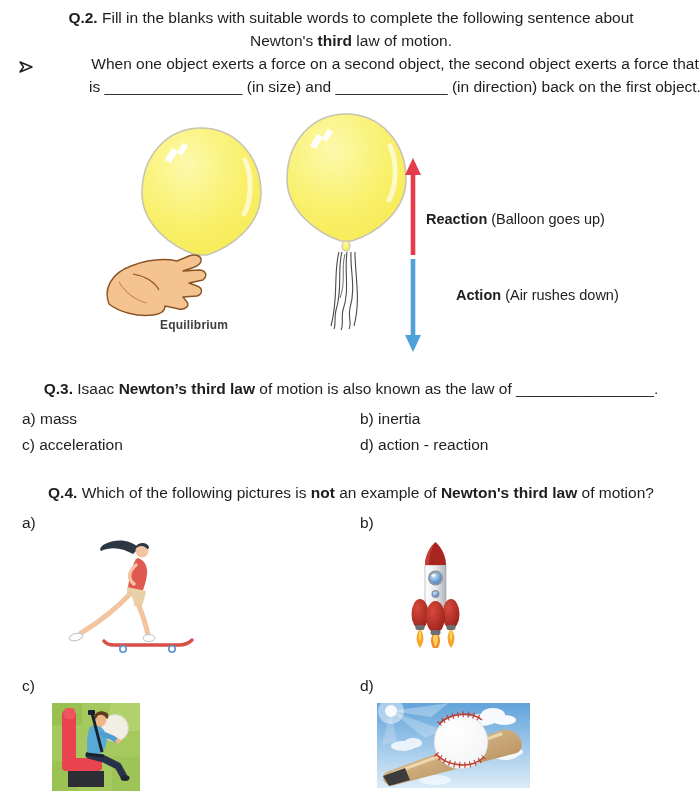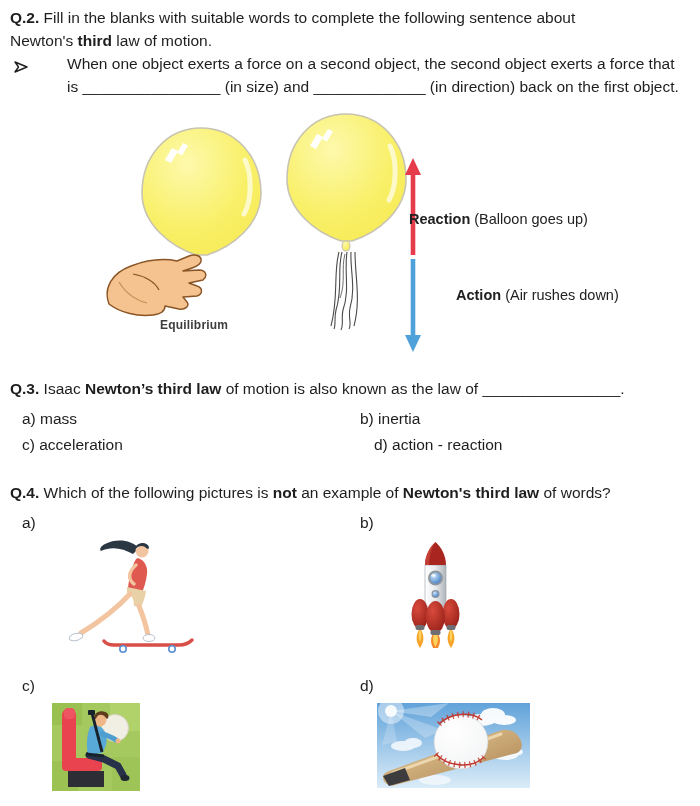--- a/index.html
+++ b/index.html
@@ -1,18 +1,18 @@
 <!DOCTYPE html>
 <html><head>
 <meta charset="utf-8">
 <style>
   html,body{margin:0;padding:0;background:#fff;}
   .page{
     position:relative;width:700px;height:806px;background:#ffffff;overflow:hidden;
-    font-family:"Liberation Sans",sans-serif;color:#1e1e1e;font-size:15.5px;line-height:23px;
+    font-family:"Liberation Sans",sans-serif;color:#1e1e1e;font-size:15.5px;line-height:23px;text-align:center;
   }
   .para{position:absolute;left:10px;width:682px;}
   .line{white-space:nowrap;}
   b{font-weight:bold;}
   .bullet{position:absolute;left:14px;top:52px;display:grid;grid-template-columns:24px 656px;gap:29px;}
   .bullet-icon{padding-top:5px;}
   .opt{position:absolute;white-space:nowrap;}
   .fig{position:absolute;left:0;top:112px;width:700px;height:252px;}
   .fig-label{position:absolute;font-size:14.5px;white-space:nowrap;color:#212121;}
   .eq-label{position:absolute;left:160px;top:202px;font-weight:bold;font-size:12px;color:#3d3d3d;letter-spacing:.2px;}
@@ -87,34 +87,34 @@
         <polygon points="318,46 310,63 326,63" fill="#E63B4A"></polygon>
       </g>
 
       <g>
         <line x1="318" y1="147" x2="318" y2="225" stroke-width="4.6" stroke="#4FA2D9"></line>
         <polygon points="318,240 310,223 326,223" fill="#4FA2D9"></polygon>
       </g>
     </svg>
 
     <span class="eq-label">Equilibrium</span>
-    <span class="fig-label" style="left:409px;top:96px"><b>Reaction</b><span> (Balloon goes up)</span></span>
+    <span class="fig-label" style="left:426px;top:96px"><b>Reaction</b><span> (Balloon goes up)</span></span>
     <span class="fig-label" style="left:456px;top:172px"><b>Action</b><span> (Air rushes down)</span></span>
   </div>
 
   <div class="para" style="top:377px">
     <span class="line"><b>Q.3.</b><span> Isaac </span><b>Newton’s third law</b><span> of motion is also known as the law of </span><span class="blank">________________</span><span>.</span></span>
   </div>
   <span class="opt" style="left:22px;top:407px">a) mass</span>
   <span class="opt" style="left:360px;top:407px">b) inertia</span>
   <span class="opt" style="left:22px;top:433px">c) acceleration</span>
-  <span class="opt" style="left:374px;top:433px">d) action - reaction</span>
+  <span class="opt" style="left:360px;top:433px">d) action - reaction</span>
 
   <div class="para" style="top:481px">
-    <span class="line"><b>Q.4.</b><span> Which of the following pictures is </span><b>not</b><span> an example of </span><b>Newton's third law</b><span> of words?</span></span>
+    <span class="line"><b>Q.4.</b><span> Which of the following pictures is </span><b>not</b><span> an example of </span><b>Newton's third law</b><span> of motion?</span></span>
   </div>
 
   <span class="opt" style="left:22px;top:511px">a)</span>
   <span class="opt" style="left:360px;top:511px">b)</span>
   <span class="opt" style="left:22px;top:674px">c)</span>
   <span class="opt" style="left:360px;top:674px">d)</span>
 
   <svg class="img" style="left:55px;top:536px" width="150" height="118" viewBox="0 0 150 118">
     <g>
       <path d="M84,12 C76,4 62,2 50,8 C46,10 44,13 46,15 C56,10 68,12 78,18 Z" fill="#2c3744"></path>

